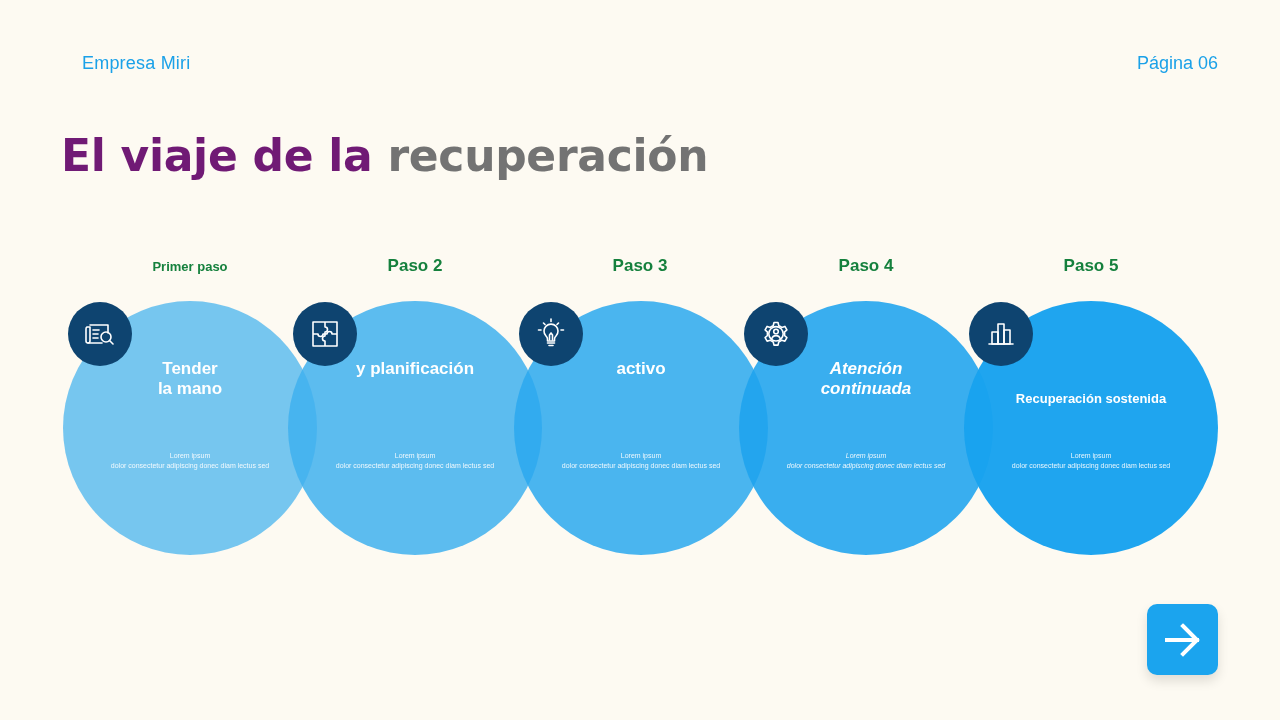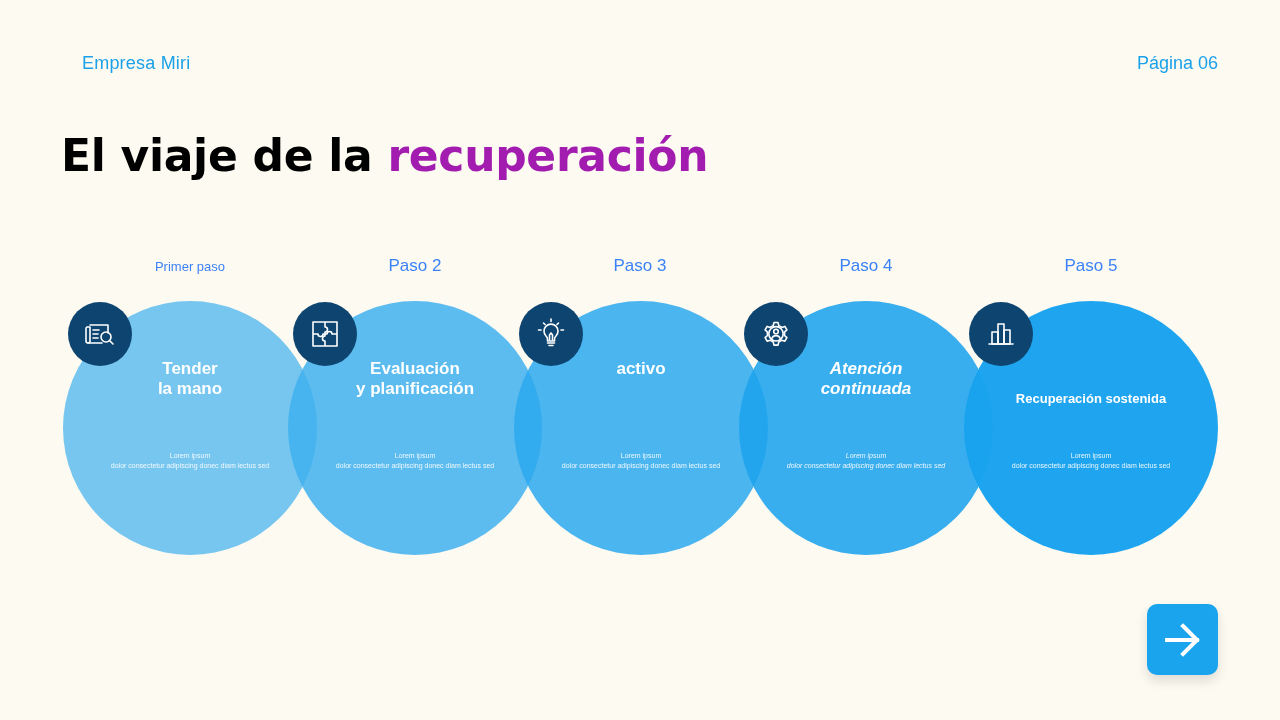--- a/index.html
+++ b/index.html
@@ -15,26 +15,26 @@
   }
   .page-num {
     position: absolute; right: 62px; top: 53px;
     font-size: 18px; color: #1ba1e8;
   }
   .title {
     position: absolute; left: 61px; top: 130px;
     font-size: 44px; font-weight: bold; margin: 0; letter-spacing: -0.3px;
     font-family: "DejaVu Sans", "Liberation Sans", sans-serif;
   }
-  .title .t1 { color: #000000; text-align: center; }
-  .title .t2 { color: #a21caf; }
+  .title .t1 { color: #701a75; text-align: center; }
+  .title .t2 { color: #737373; }
 
   .step-label {
     position: absolute; top: 256px; width: 200px; text-align: center;
-    color: #3b82f6; font-weight: normal; font-size: 17px;
+    color: #15803d; font-weight: bold; font-size: 17px;
   }
   .step-label.small { font-size: 13px; top: 259px; }
 
   .circle {
     position: absolute; width: 254px; height: 254px; border-radius: 50%;
     top: 301px;
   }
   .circle-title {
     position: absolute; left: 0; width: 254px; top: 58px;
     font-weight: bold; font-size: 17px; line-height: 20px; color: #fff;
@@ -83,21 +83,20 @@
     <div>Tender</div>
       <div>la mano</div>
   </div>
   <div class="circle-desc">
     <div>Lorem ipsum</div>
       <div>dolor consectetur adipiscing donec diam lectus sed</div>
   </div>
 </div>
 <div class="circle" style="left:288px; background:rgba(64,176,238,0.85);">
   <div class="circle-title">
-    <div>Evaluación</div>
       <div>y planificación</div>
   </div>
   <div class="circle-desc">
     <div>Lorem ipsum</div>
       <div>dolor consectetur adipiscing donec diam lectus sed</div>
   </div>
 </div>
 <div class="circle" style="left:514px; background:rgba(42,168,238,0.85);">
   <div class="circle-title">
       <div>activo</div>

